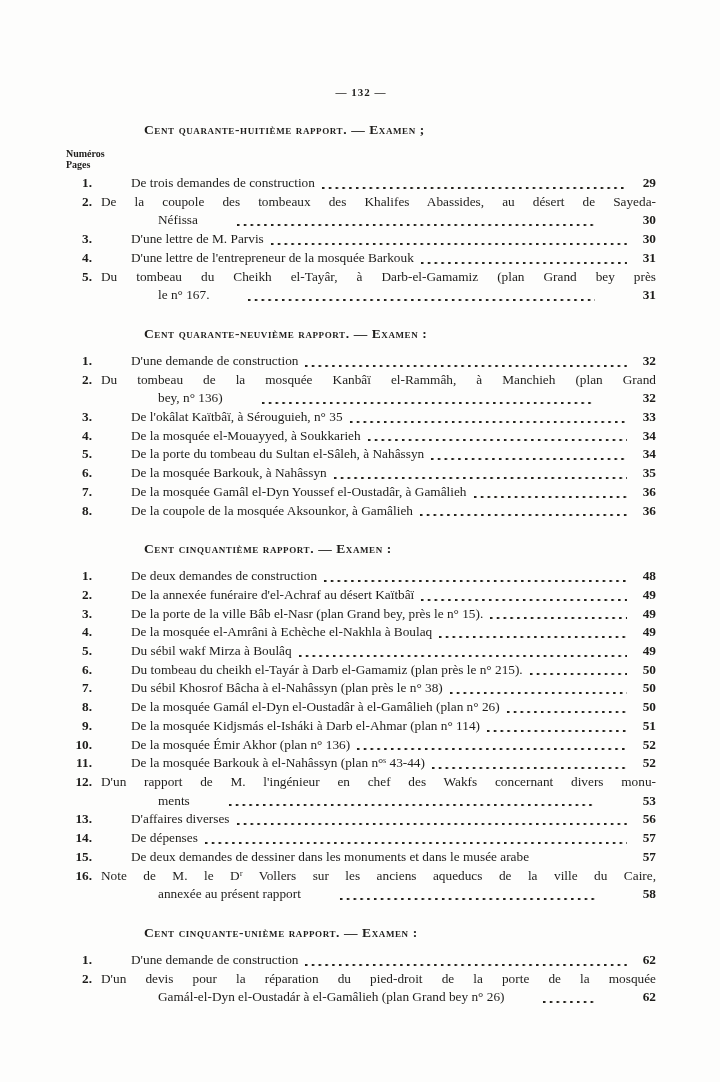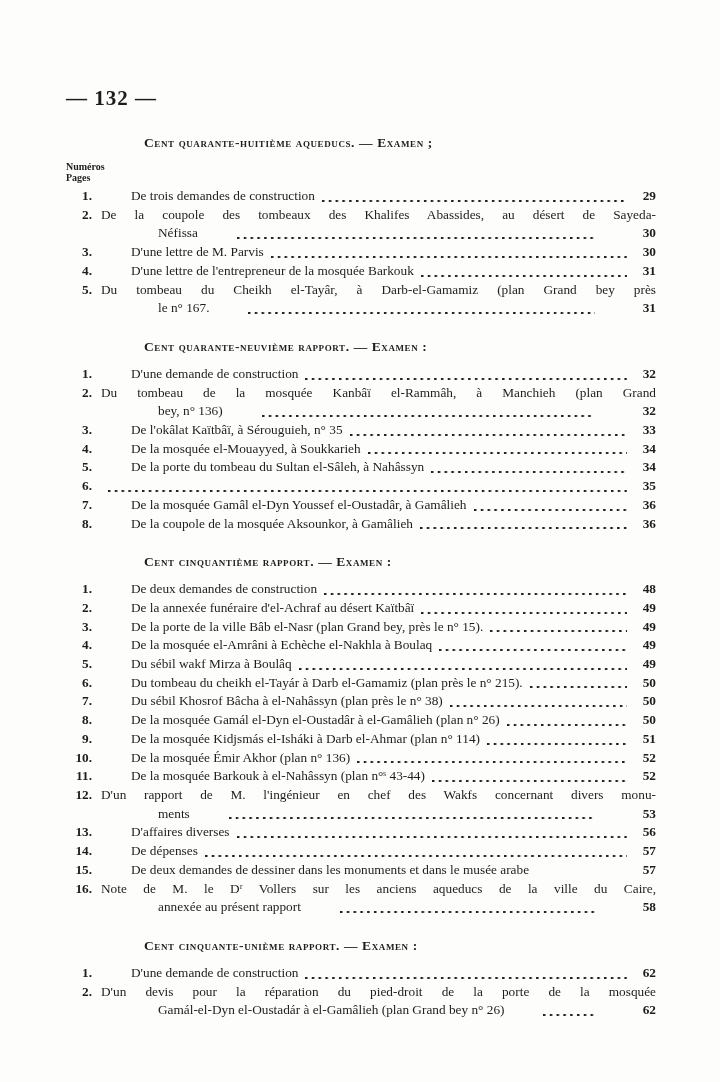--- a/index.html
+++ b/index.html
@@ -7,22 +7,22 @@
     position:relative;
     width:720px;height:1082px;
     box-sizing:border-box;
     background:#fdfdfc;
     color:#1e1d1b;
     font-family:"Liberation Serif","DejaVu Serif",serif;
     padding:86px 64px 0 66px;
     overflow:hidden;
   }
   .folio{
-    text-align:left;
-    font-size:21px;
+    text-align:center;
+    font-size:11px;
     letter-spacing:1px;
     font-weight:bold;
     margin:0 0 6px 0;
   }
   .heading{
     font-variant:small-caps;
     font-weight:bold;
     font-size:13.5px;
     letter-spacing:0.6px;
     margin:21px 0 10px 78px;
@@ -64,21 +64,21 @@
   .pg{flex:none;width:26px;text-align:right;font-weight:bold;}
 </style>
 </head>
 <body>
 
 <div class="page">
   <div class="folio">— 132 —</div>
 
   <div id="sections">
       <div class="section">
-        <div class="heading">Cent quarante-huitième aqueducs. — Examen ;</div>
+        <div class="heading">Cent quarante-huitième rapport. — Examen ;</div>
         <div class="colhead">
           <span>Numéros</span>
           <span>Pages</span>
         </div>
         <div class="items">
           <div class="item">
             <span class="num">1.</span>
             <div class="body">
               <div class="line last">
                 <span class="txt">De trois demandes de construction</span>
@@ -182,20 +182,21 @@
                 <span class="txt">De la porte du tombeau du Sultan el-Sâleh, à Nahâssyn</span>
                 <span class="dots"></span>
                 <span class="pg">34</span>
               </div>
             </div>
           </div>
           <div class="item">
             <span class="num">6.</span>
             <div class="body">
               <div class="line last">
+                <span class="txt">De la mosquée Barkouk, à Nahâssyn</span>
                 <span class="dots"></span>
                 <span class="pg">35</span>
               </div>
             </div>
           </div>
           <div class="item">
             <span class="num">7.</span>
             <div class="body">
               <div class="line last">
                 <span class="txt">De la mosquée Gamâl el-Dyn Youssef el-Oustadâr, à Gamâlieh</span>

